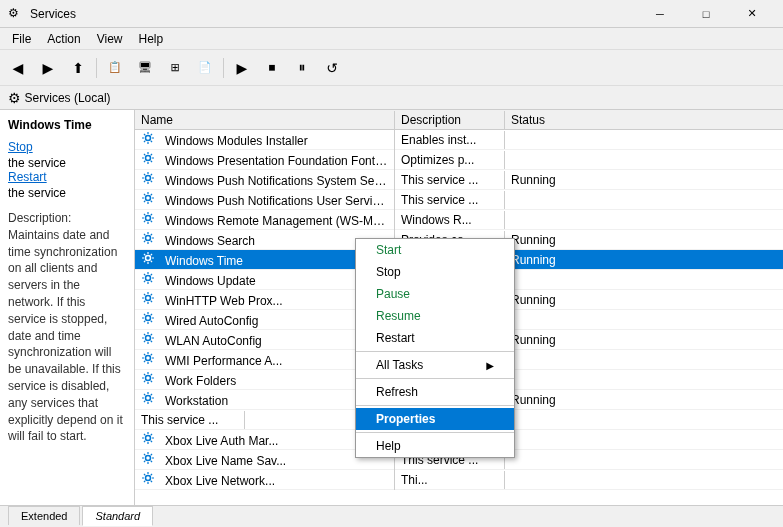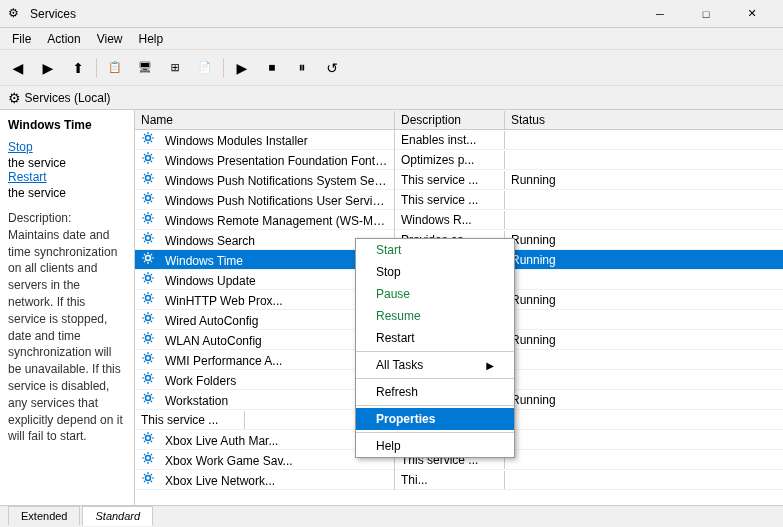--- a/index.html
+++ b/index.html
@@ -472,21 +472,21 @@
           </div>
           <div class="col-desc">Provides au...</div>
           <div class="col-status"></div>
         </div>
         <div class="table-row">
           <div class="col-name">
             <span><svg width="14" height="14" viewBox="0 0 14 14" fill="none" xmlns="http://www.w3.org/2000/svg">
     <circle cx="7" cy="7" r="2.5" stroke="#0078d4" stroke-width="1.5"></circle>
     <path d="M7 1v2M7 11v2M1 7h2M11 7h2M2.93 2.93l1.41 1.41M9.66 9.66l1.41 1.41M2.93 11.07l1.41-1.41M9.66 4.34l1.41-1.41" stroke="#0078d4" stroke-width="1.2"></path>
   </svg></span>
-            <span style="overflow: hidden; text-overflow: ellipsis; white-space: nowrap;">Xbox Work Game Sav...</span>
+            <span style="overflow: hidden; text-overflow: ellipsis; white-space: nowrap;">Xbox Live Name Sav...</span>
           </div>
           <div class="col-desc">This service ...</div>
           <div class="col-status"></div>
         </div>
         <div class="table-row">
           <div class="col-name">
             <span><svg width="14" height="14" viewBox="0 0 14 14" fill="none" xmlns="http://www.w3.org/2000/svg">
     <circle cx="7" cy="7" r="2.5" stroke="#0078d4" stroke-width="1.5"></circle>
     <path d="M7 1v2M7 11v2M1 7h2M11 7h2M2.93 2.93l1.41 1.41M9.66 9.66l1.41 1.41M2.93 11.07l1.41-1.41M9.66 4.34l1.41-1.41" stroke="#0078d4" stroke-width="1.2"></path>
   </svg></span>

